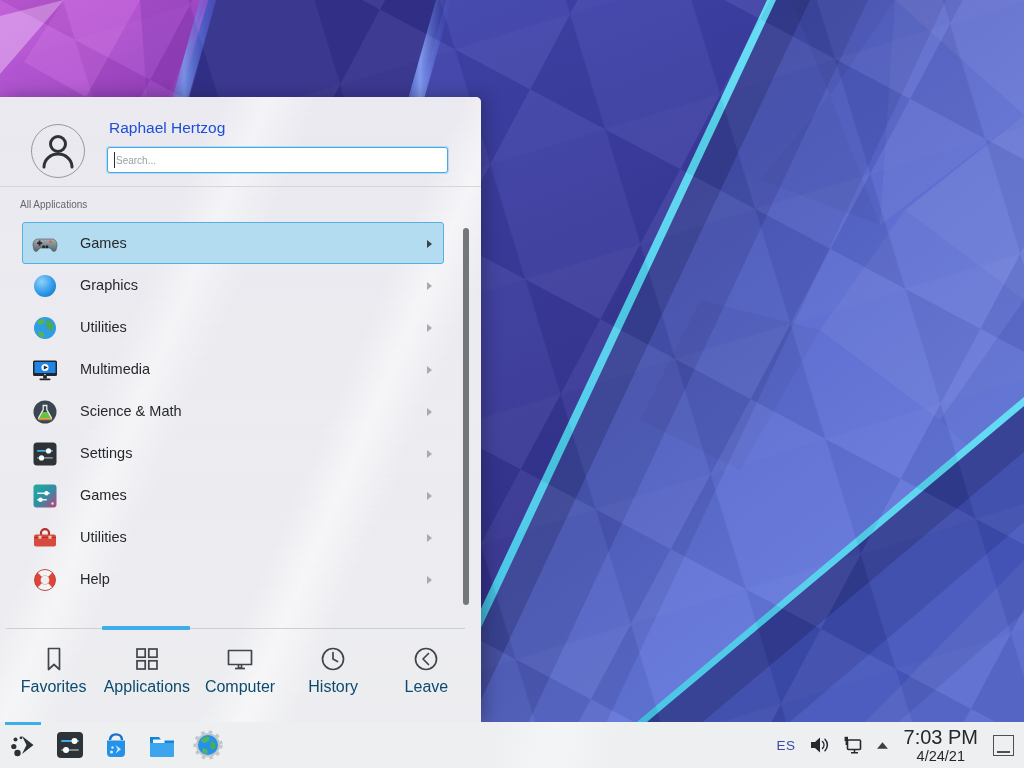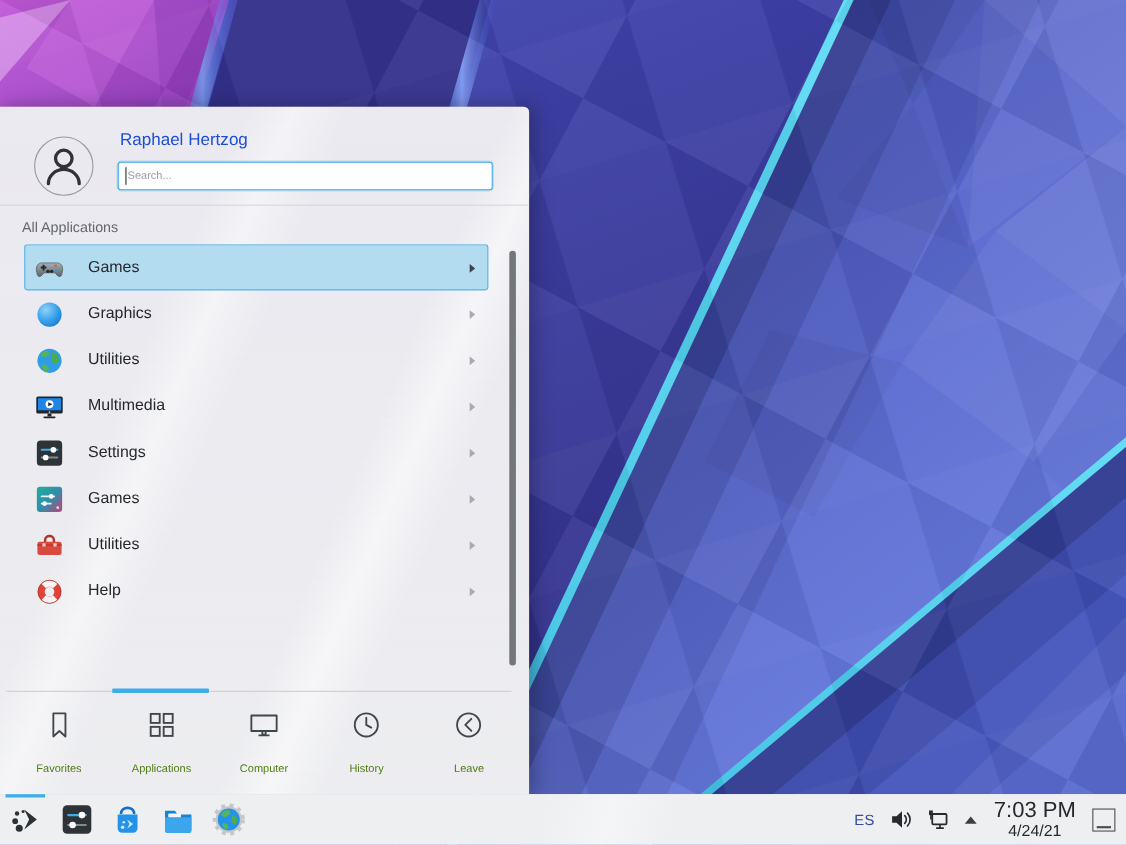--- a/index.html
+++ b/index.html
@@ -34,21 +34,21 @@
     background:#fff;border:1px solid #43ace5;border-radius:3px;
     box-shadow:0 0 0 1px rgba(61,174,233,.3);
   }
   .search-box input{
     position:absolute;inset:0;width:100%;height:100%;border:none;outline:none;background:transparent;
     font-family:"Liberation Sans",sans-serif;font-size:10px;color:#26292c;padding:0 0 0 8px;box-sizing:border-box;
   }
   .search-box input::placeholder{color:#9ba0a4;opacity:1;}
   .search-caret{position:absolute;left:6px;top:4px;width:1px;height:16px;background:#2b2e31;}
   .header-divider{position:absolute;left:0;top:89px;width:100%;height:1px;background:#d6d7d9;z-index:1;}
-  .section-label{position:absolute;left:20px;top:102px;font-size:13px;color:#64676a;z-index:1;}
+  .section-label{position:absolute;left:20px;top:102px;font-size:10px;color:#64676a;z-index:1;}
 
   .category-list{position:absolute;left:0;top:125px;width:458px;height:406px;overflow:hidden;z-index:1;}
   .cat-row{
     position:relative;height:42px;margin-left:22px;width:422px;box-sizing:border-box;
     border:1px solid transparent;border-radius:3px;
   }
   .cat-row.selected{background:#b4dcf1;border-color:#55b1e4;}
   .cat-icon{position:absolute;left:8px;top:7px;width:28px;height:28px;}
   .cat-icon svg{width:28px;height:28px;display:block;}
   .cat-label{position:absolute;left:57px;top:12px;font-size:14.5px;color:#26292c;}
@@ -59,21 +59,21 @@
   .cat-row.selected .row-arrow{border-left-color:#3c4246;}
 
   .scrollbar{position:absolute;left:463px;top:131px;width:6px;height:377px;background:#73777a;border-radius:3px;z-index:1;}
 
   .tabbar{position:absolute;left:0;top:531px;width:481px;height:94px;z-index:1;}
   .tabbar-divider{position:absolute;left:6px;right:16px;top:0;height:1px;background:#cdced1;}
   .tab-indicator{position:absolute;left:102px;top:-2px;width:88px;height:4px;background:#3daee9;border-radius:1px;}
   .tabs{position:absolute;left:7px;top:1px;width:466px;height:93px;display:flex;}
   .tab{flex:1;display:flex;flex-direction:column;align-items:center;padding-top:15px;cursor:default;}
   .tab svg{width:30px;height:30px;display:block;}
-  .tab-label{margin-top:20px;font-size:10px;color:#4d7c0f;}
+  .tab-label{margin-top:4px;font-size:16px;color:#0c4a6e;}
 
   
   .panel{
     position:absolute;left:0;top:722px;width:1024px;height:46px;z-index:4;
     background:linear-gradient(104deg,#edeff1 48%, #f4f5f7 54%, #edeff1 60%), #edeff1;
   }
   .launcher-active-line{position:absolute;left:5px;top:0;width:36px;height:3px;background:#3daee9;}
   .task-icons{position:absolute;left:8px;top:7px;display:flex;gap:14px;}
   .task-btn{width:32px;height:32px;}
   .task-btn svg{width:32px;height:32px;display:block;}
@@ -243,20 +243,32 @@
           <circle cx="14" cy="18.6" r="0.8" fill="#cfd4d8"></circle>
           <rect x="12.2" y="20" width="3.6" height="2.6" fill="#20262b"></rect>
           <rect x="8.5" y="22.6" width="11" height="1.6" rx="0.8" fill="#20262b"></rect>
         </svg>
       </span>
       <span class="cat-label">Multimedia</span>
       <span class="row-arrow"></span>
     </div>
 
 
+    <div class="cat-row">
+      <span class="cat-icon">
+        <svg viewBox="0 0 28 28">
+          <circle cx="14" cy="14" r="11.5" fill="#3a4750"></circle>
+          <path d="M10.8 14 l-3 5.5 q-0.8 1.6 1 1.6 h10.4 q1.8 0 1 -1.6 l-3 -5.5 z" fill="#6abf4b"></path>
+          <path d="M12.2 7.5 h3.6 v4 l4.4 8 q0.9 1.7 -1 1.7 h-10.4 q-1.9 0 -1 -1.7 l4.4 -8 z" fill="none" stroke="#e8ecee" stroke-width="1.3"></path>
+          <rect x="7" y="20.6" width="14" height="1.6" rx="0.8" fill="#d9822b"></rect>
+        </svg>
+      </span>
+      <span class="cat-label">Science &amp; Math</span>
+      <span class="row-arrow"></span>
+    </div>
 
     <div class="cat-row">
       <span class="cat-icon">
         <svg viewBox="0 0 28 28">
           <rect x="2.5" y="2.5" width="23" height="23" rx="3.5" fill="#2e3338"></rect>
           <rect x="6" y="10" width="16" height="1.8" rx="0.9" fill="#3daee9"></rect>
           <circle cx="17.5" cy="10.9" r="2.6" fill="#ffffff"></circle>
           <rect x="6" y="17" width="16" height="1.8" rx="0.9" fill="#7f8c8d"></rect>
           <circle cx="10.5" cy="17.9" r="2.6" fill="#ffffff"></circle>
         </svg>

